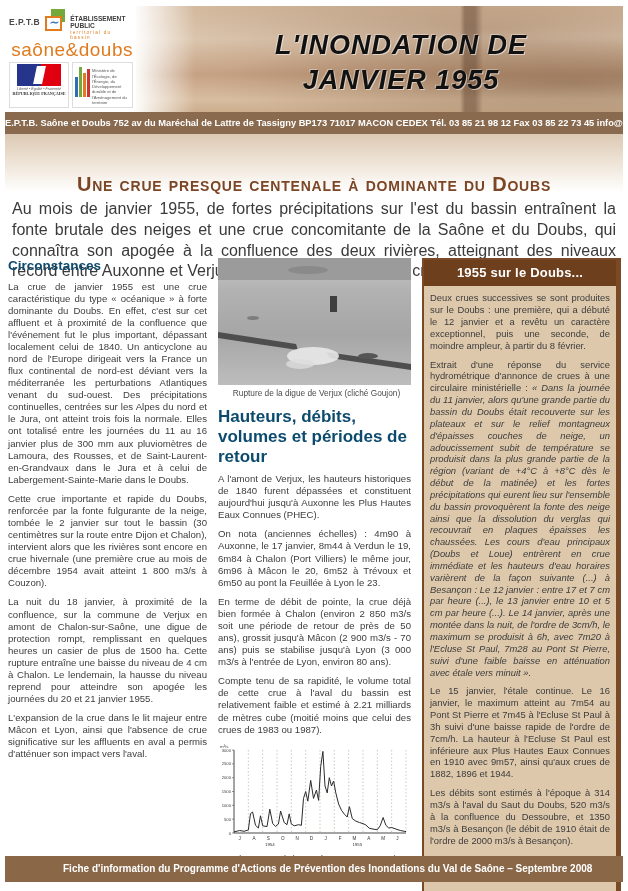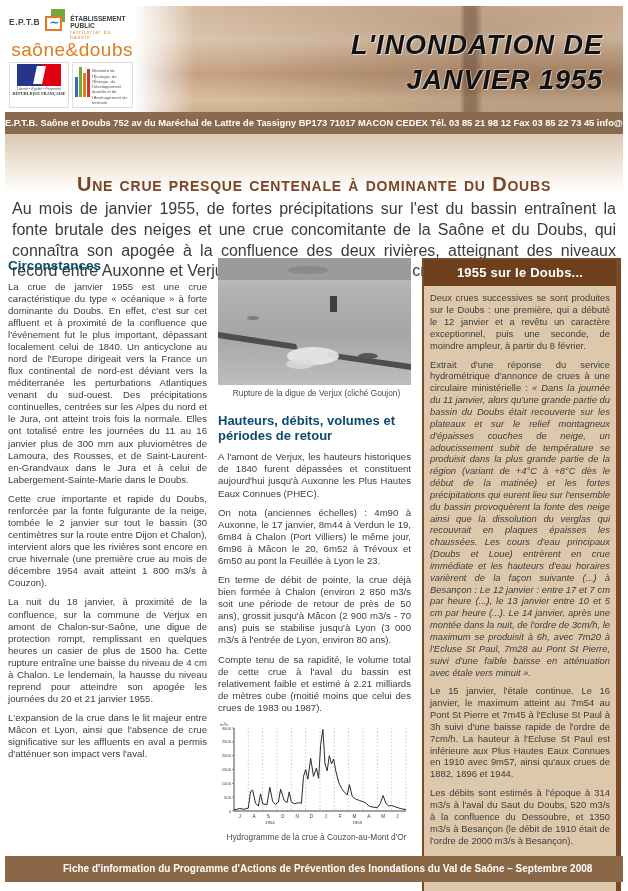--- a/index.html
+++ b/index.html
@@ -37,21 +37,21 @@
   .rf-logo { width:60px; border:1px solid #ddd; padding:1px; text-align:center; }
   .rf-flag { position:relative; width:44px; height:22px; margin:0 auto; background:linear-gradient(90deg,#27348b 0 55%, #e1000f 55% 100%); overflow:hidden; }
   .rf-flag:before { content:""; position:absolute; left:18px; top:2px; width:9px; height:18px; background:#fff; transform:skewX(-12deg); }
   .rf-motto { font-size:3.6px; color:#555; font-style:italic; margin-top:1px; }
   .rf-name { font-size:4.2px; color:#333; font-weight:bold; font-family:"Liberation Serif", serif; }
   .min-logo { flex:1; border:1px solid #ddd; display:flex; gap:2px; padding:2px; }
   .min-bars { display:flex; align-items:flex-end; gap:1px; height:32px; }
   .min-bars i { display:block; width:3px; }
   .min-text { font-size:4.2px; color:#555; line-height:1.25; padding-top:3px; }
   .main-title {
-    position:absolute; left:194px; right:20px; top:22px; text-align:right;
+    position:absolute; left:194px; right:20px; top:22px; text-align:center;
     font-weight:bold; font-style:italic; font-size:27px; line-height:1.3;
     color:#111; letter-spacing:1px;
     text-shadow:1px 1px 0 rgba(255,255,255,.55), -1px -1px 0 rgba(255,255,255,.35);
   }
 
   
   .address-bar {
     position:absolute; left:5px; right:5px; top:112px; height:22px;
     background:#8a6a4f; color:#fff; font-weight:bold; font-size:9.3px;
     line-height:22px; text-align:center; white-space:nowrap; overflow:hidden;
@@ -75,21 +75,21 @@
   }
 
   
   .columns { position:absolute; left:8px; top:258px; display:flex; gap:11px; }
   .col { text-align:justify; font-size:9.6px; line-height:1.26; color:#3d3d3d; }
   .col p { margin-bottom:7px; }
   .col1 { width:199px; }
   .col2 { width:193px; }
   .col3 { width:199px; }
   .col-heading { font-size:13.5px; font-weight:bold; color:#0c4a6e; text-align:left; margin:0 0 7px 0; line-height:1.15; }
-  .col2 .col-heading { font-size:13px; margin-top:16px; }
+  .col2 .col-heading { font-size:17px; margin-top:9px; }
 
   .photo { width:193px; height:127px; display:block; }
   .photo-caption, .chart-caption {
     font-size:8.3px; color:#4a4a4a; text-align:center; margin:3px 0 2px 4px;
   }
 
   .chart-wrap { margin-top:4px; }
   .chart-svg { width:193px; height:108px; display:block; }
 
   

